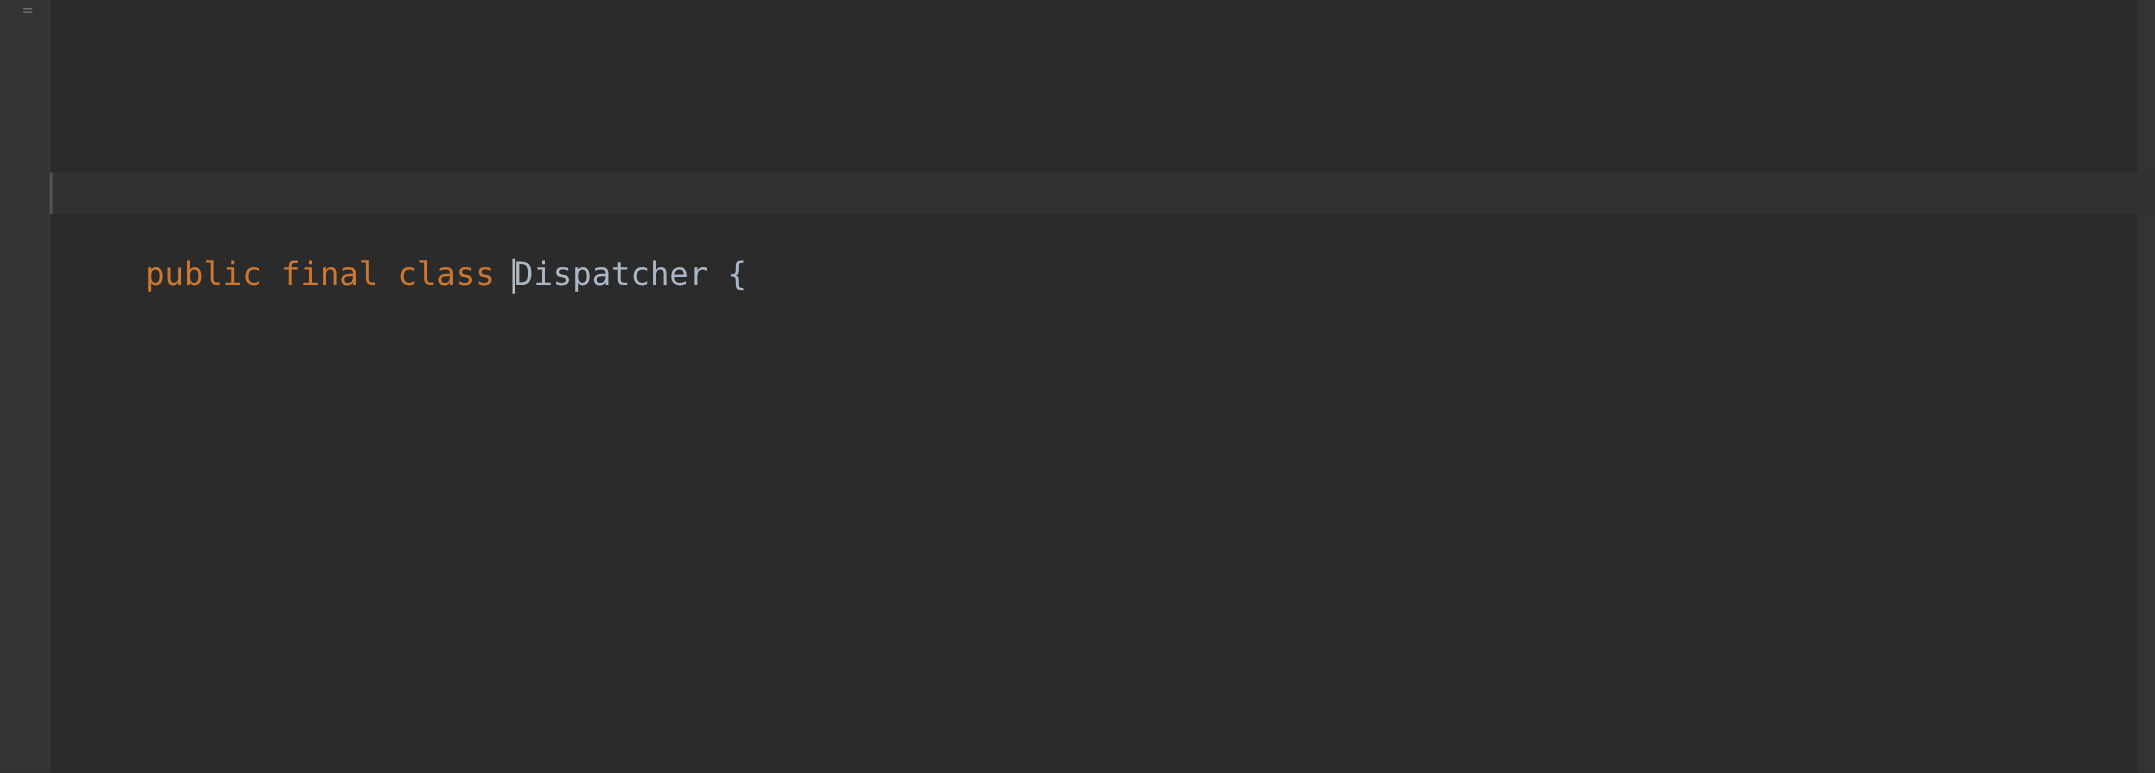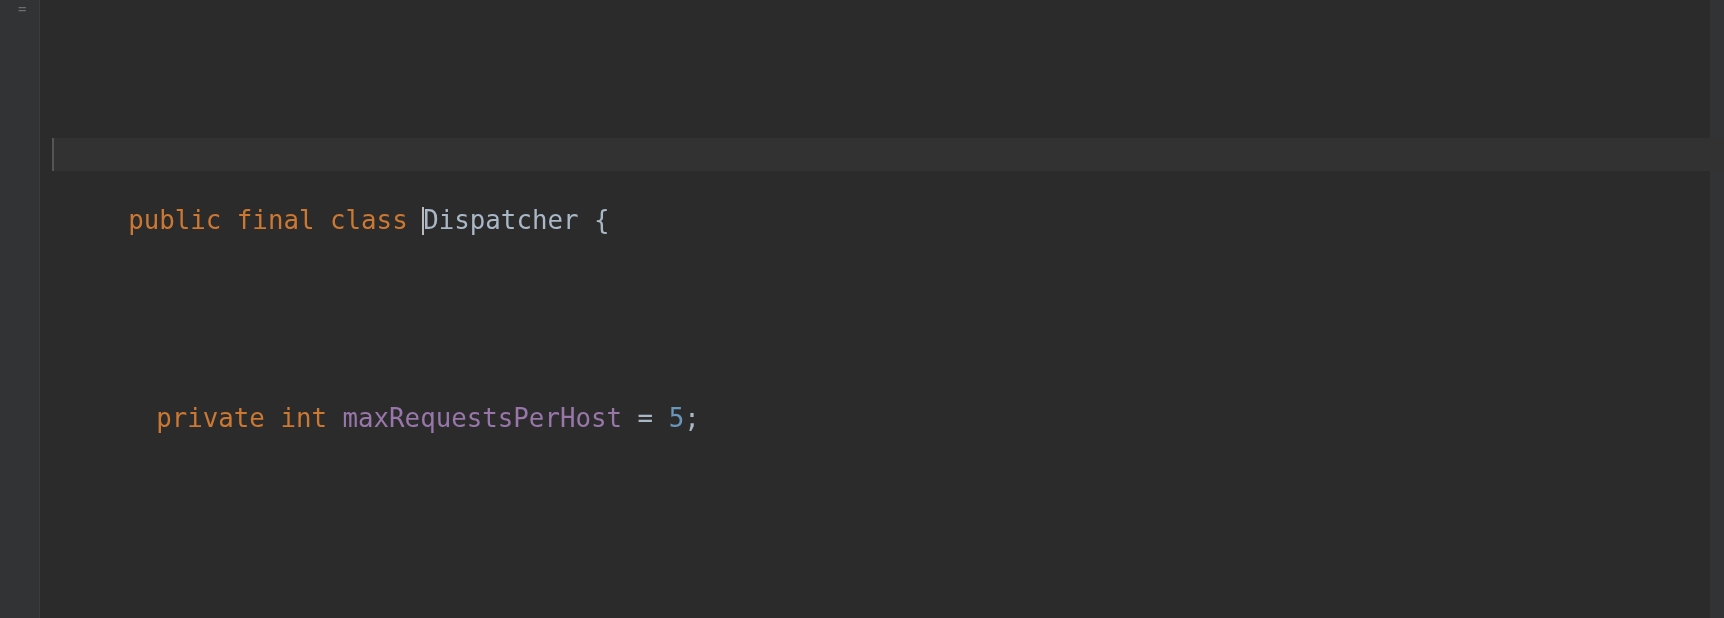--- a/index.html
+++ b/index.html
@@ -31,21 +31,21 @@
     left: 40px; right: 0; top: 0; bottom: 0;
     padding-top: 6px;
     white-space: pre;
   }
   .scrollbar {
     position: absolute;
     right: 0; top: 0; bottom: 0;
     width: 14px;
     background: #313335;
   }
-  .line { position: relative; height: 33px; margin-left: 12px; }
+  .line { position: relative; height: 33px; }
   .line.cursorline { background: #323232; }
   .caret-line-mark {
     position: absolute;
     left: 0; top: 0; bottom: 0;
     width: 2px;
     background: #555;
   }
   .indent1 { padding-left: 14px; }
   .indent2 { padding-left: 42px; }
   .k  { color: #cc7832; }           
@@ -75,23 +75,20 @@
 
   
   <div class="line cursorline indent1">
     <span class="caret-line-mark"></span>
     <span class="k">public</span><span class="op"> </span><span class="k">final</span><span class="op"> </span><span class="k">class</span><span class="op"> </span><span class="cursor"></span><span class="cls">Dispatcher</span><span class="op"> </span><span class="op">{</span>
   </div>
 
   
 
   
-  <div class="line indent2">
-    <span class="k">private</span><span class="op"> </span><span class="k">int</span><span class="op"> </span><span class="fld">maxRequestsPerHost</span><span class="op"> = </span><span class="num">5</span><span class="op">;</span>
-  </div>
 
   
   
 
   
   
 
   
   
 

